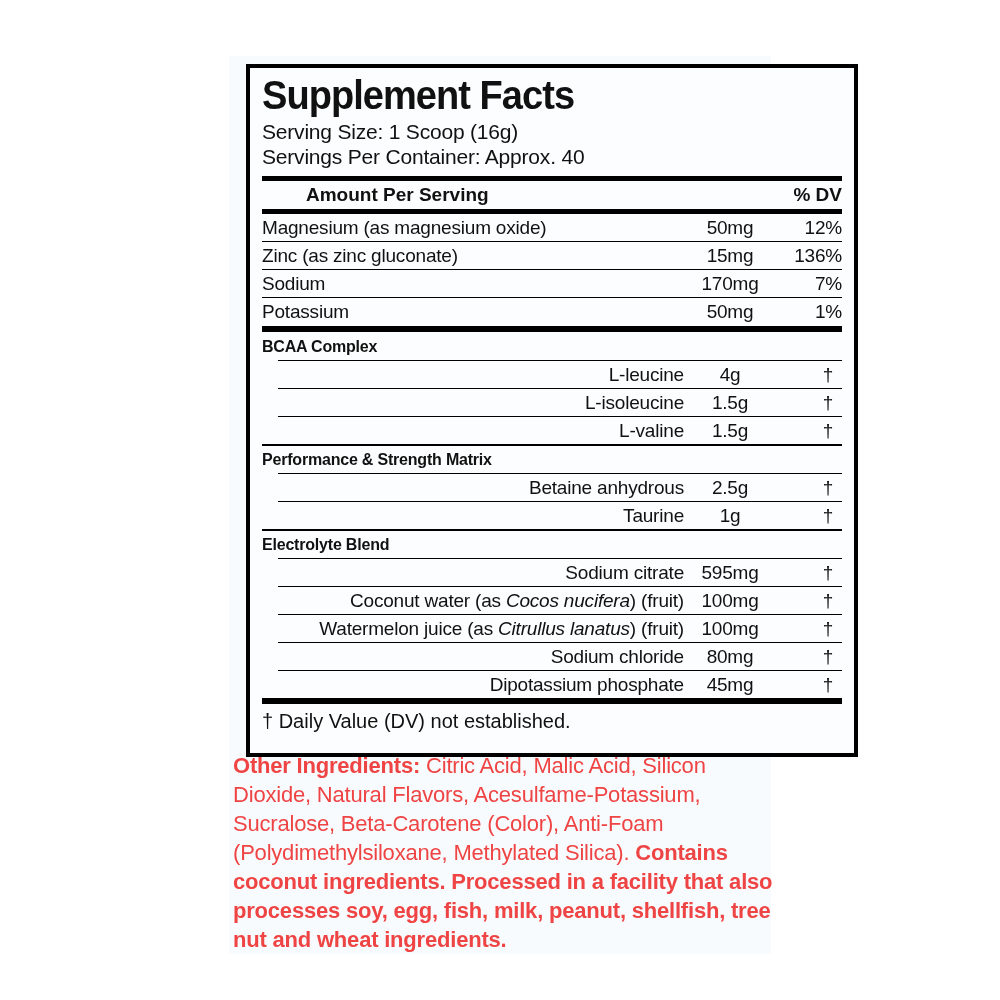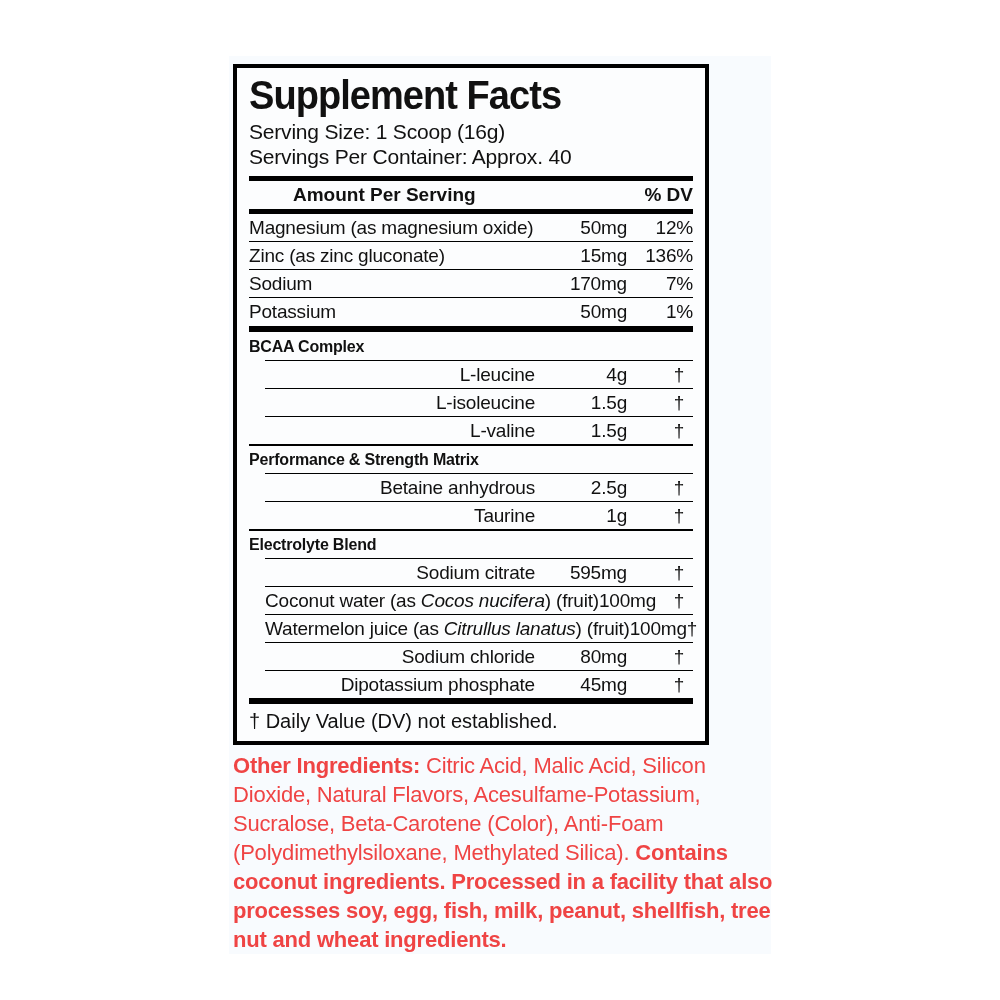--- a/index.html
+++ b/index.html
@@ -11,24 +11,24 @@
     -webkit-font-smoothing: antialiased;
   }
   .stage { position: absolute; inset: 0; overflow: hidden; }
 
   .tint {
     position: absolute; left: 229px; top: 56px; width: 542px; height: 898px;
     background: #f8fbfe;
   }
 
   .facts-box {
-    position: absolute; left: 233px; top: 64px; width: 476px; min-height: 676px;
+    position: absolute; left: 246px; top: 64px; width: 612px; min-height: 676px;
     border: 4px solid var(--rule, #000);
     background: var(--panel, #fcfdfe);
-    padding: 4px 12px 2px 12px;
+    padding: 4px 12px 14px 12px;
   }
 
   .facts-title {
     font-weight: bold; font-size: 40px; line-height: 42px;
     letter-spacing: -1px; white-space: nowrap;
     transform: scaleX(0.95); transform-origin: 0 50%;
     margin: 2px 0 3px 0;
   }
   .serving-line { font-size: 21px; line-height: 25px; letter-spacing: -0.2px; }
 
@@ -46,21 +46,21 @@
   .hdr-row .left { flex: 1; }
 
   .row {
     display: flex; align-items: baseline;
     font-size: 19px; line-height: 22px; letter-spacing: -0.2px;
     padding: 3px 0 2px 0;
   }
   .row .nm { flex: 1; white-space: nowrap; }
   .row.sub .nm { padding-left: 16px; text-align: right; }
   .row.section { font-weight: bold; font-size: 16px; }
-  .row .amt { width: 92px; text-align: right; white-space: nowrap; }
+  .row .amt { width: 92px; text-align: center; white-space: nowrap; }
   .row .dv { width: 66px; text-align: right; white-space: nowrap; }
   .row.sub .dv { padding-right: 9px; }
 
   .sep { height: 0; }
   .sep.thin { border-top: 1.5px solid var(--rule, #000); }
   .sep.thin.indent { margin-left: 16px; }
   .sep.med { border-top: 2.5px solid var(--rule, #000); }
   .sep.barsep { height: 6px; background: var(--rule, #000); border: none; margin: 1px 0; }
 
   .footnote { font-size: 20px; line-height: 24px; padding: 5px 0 6px 0; }

